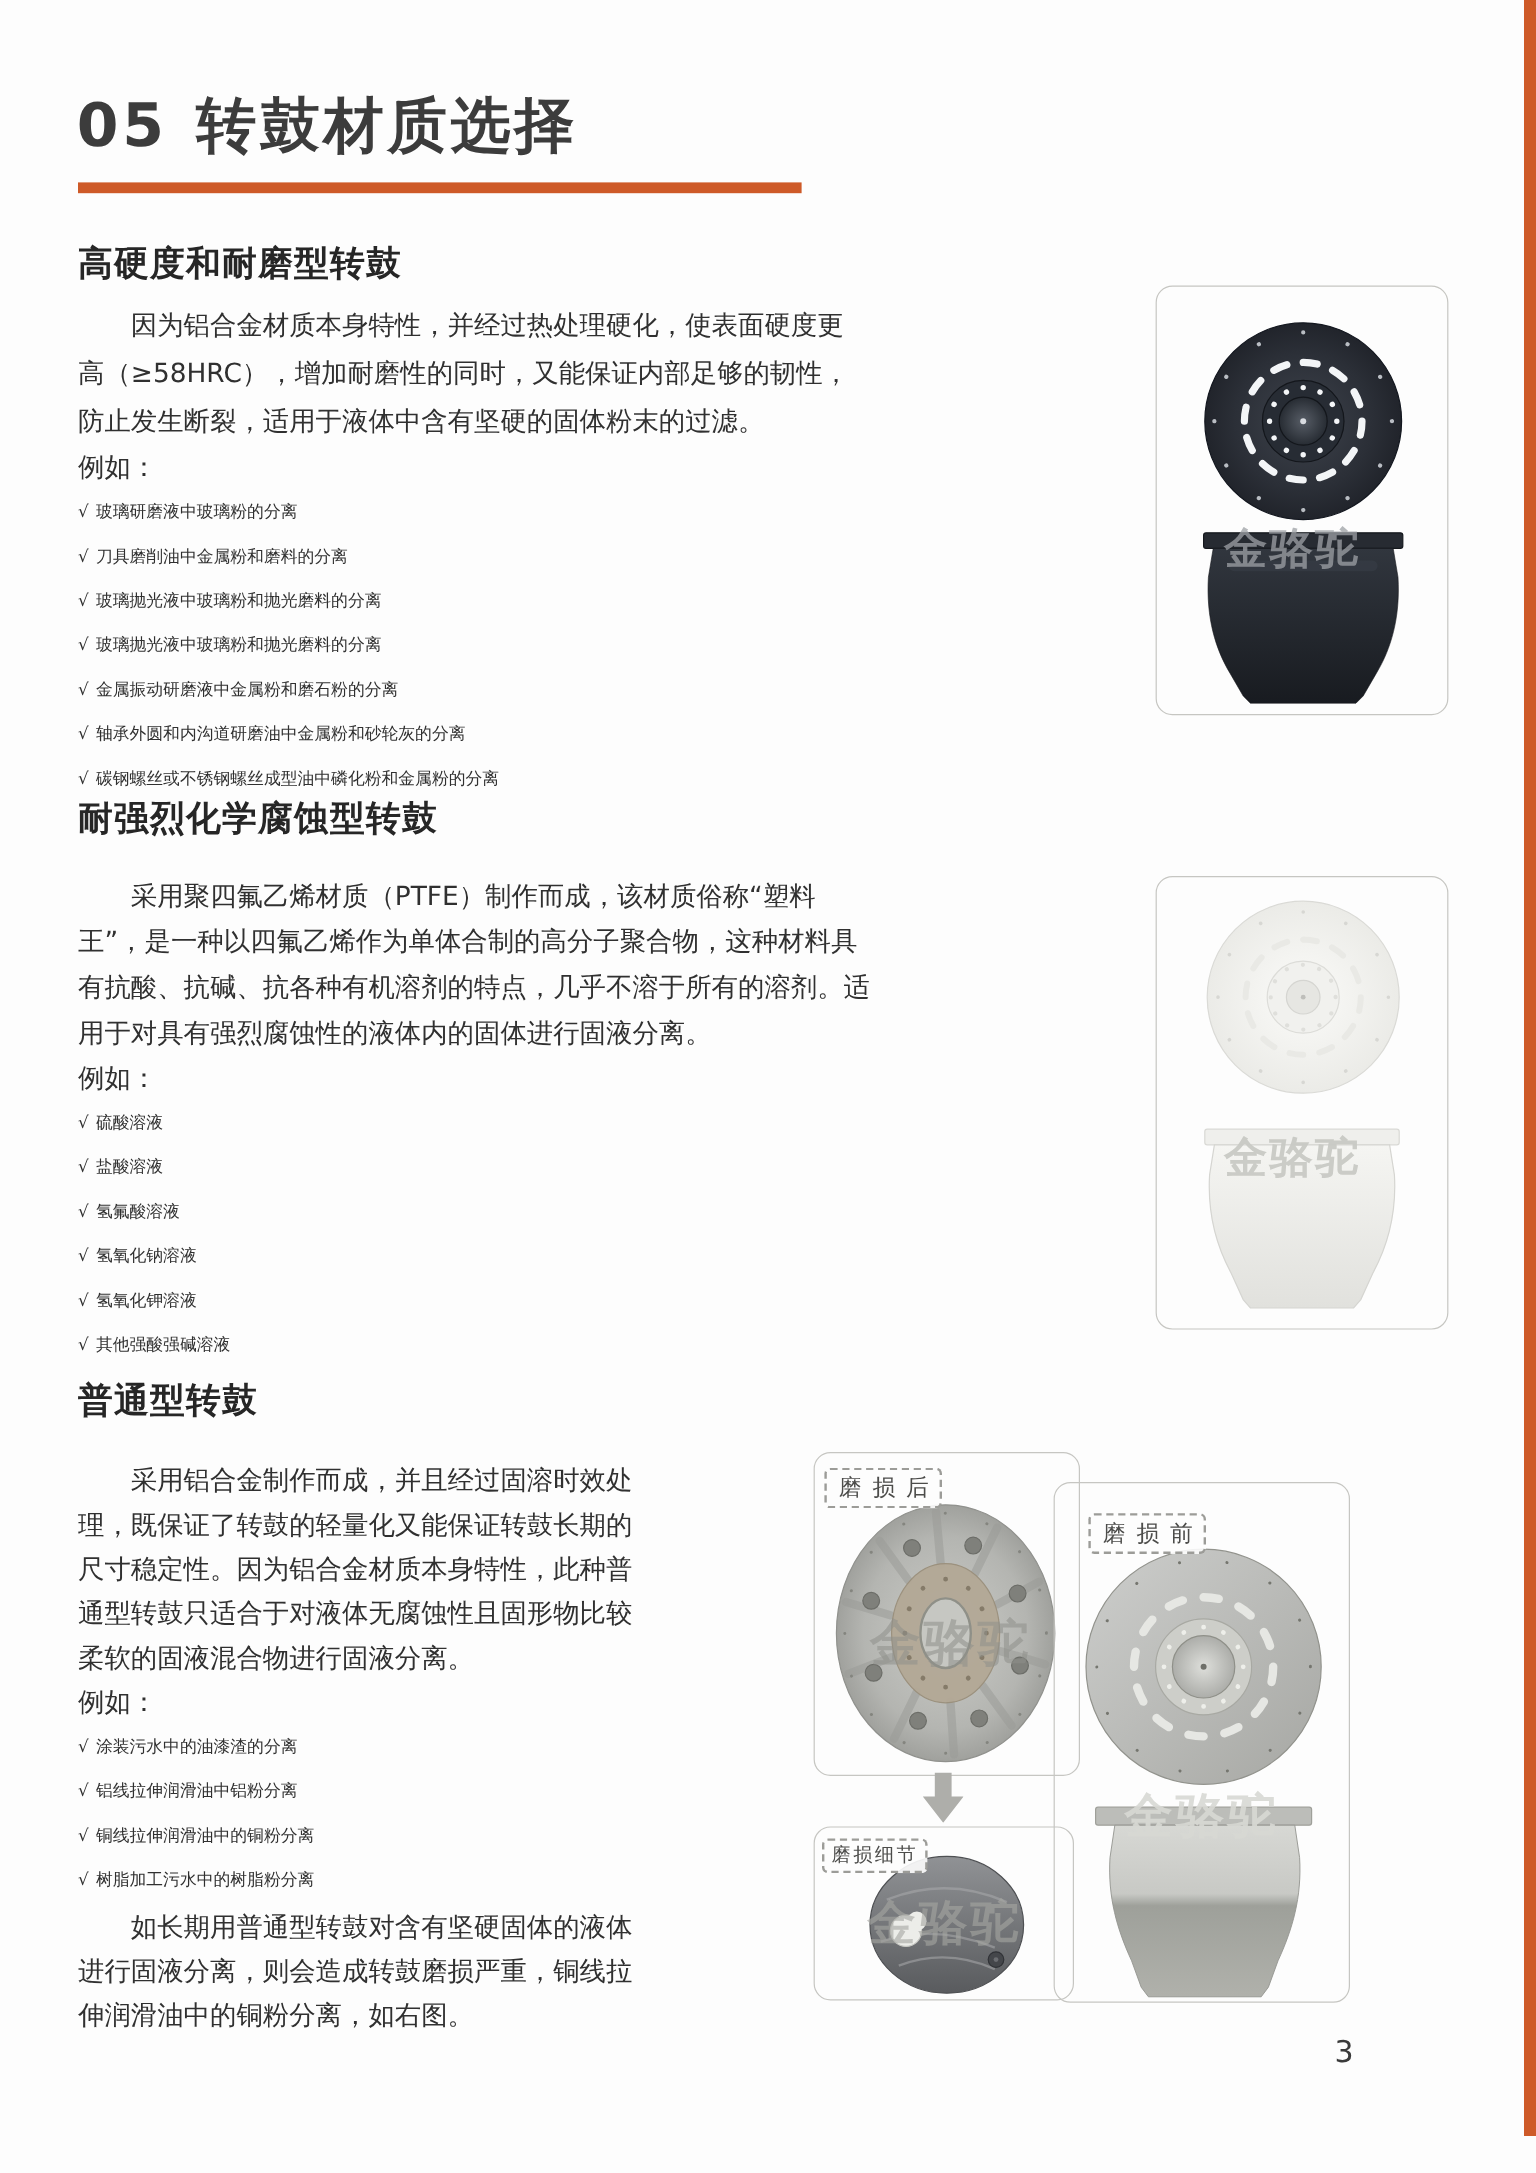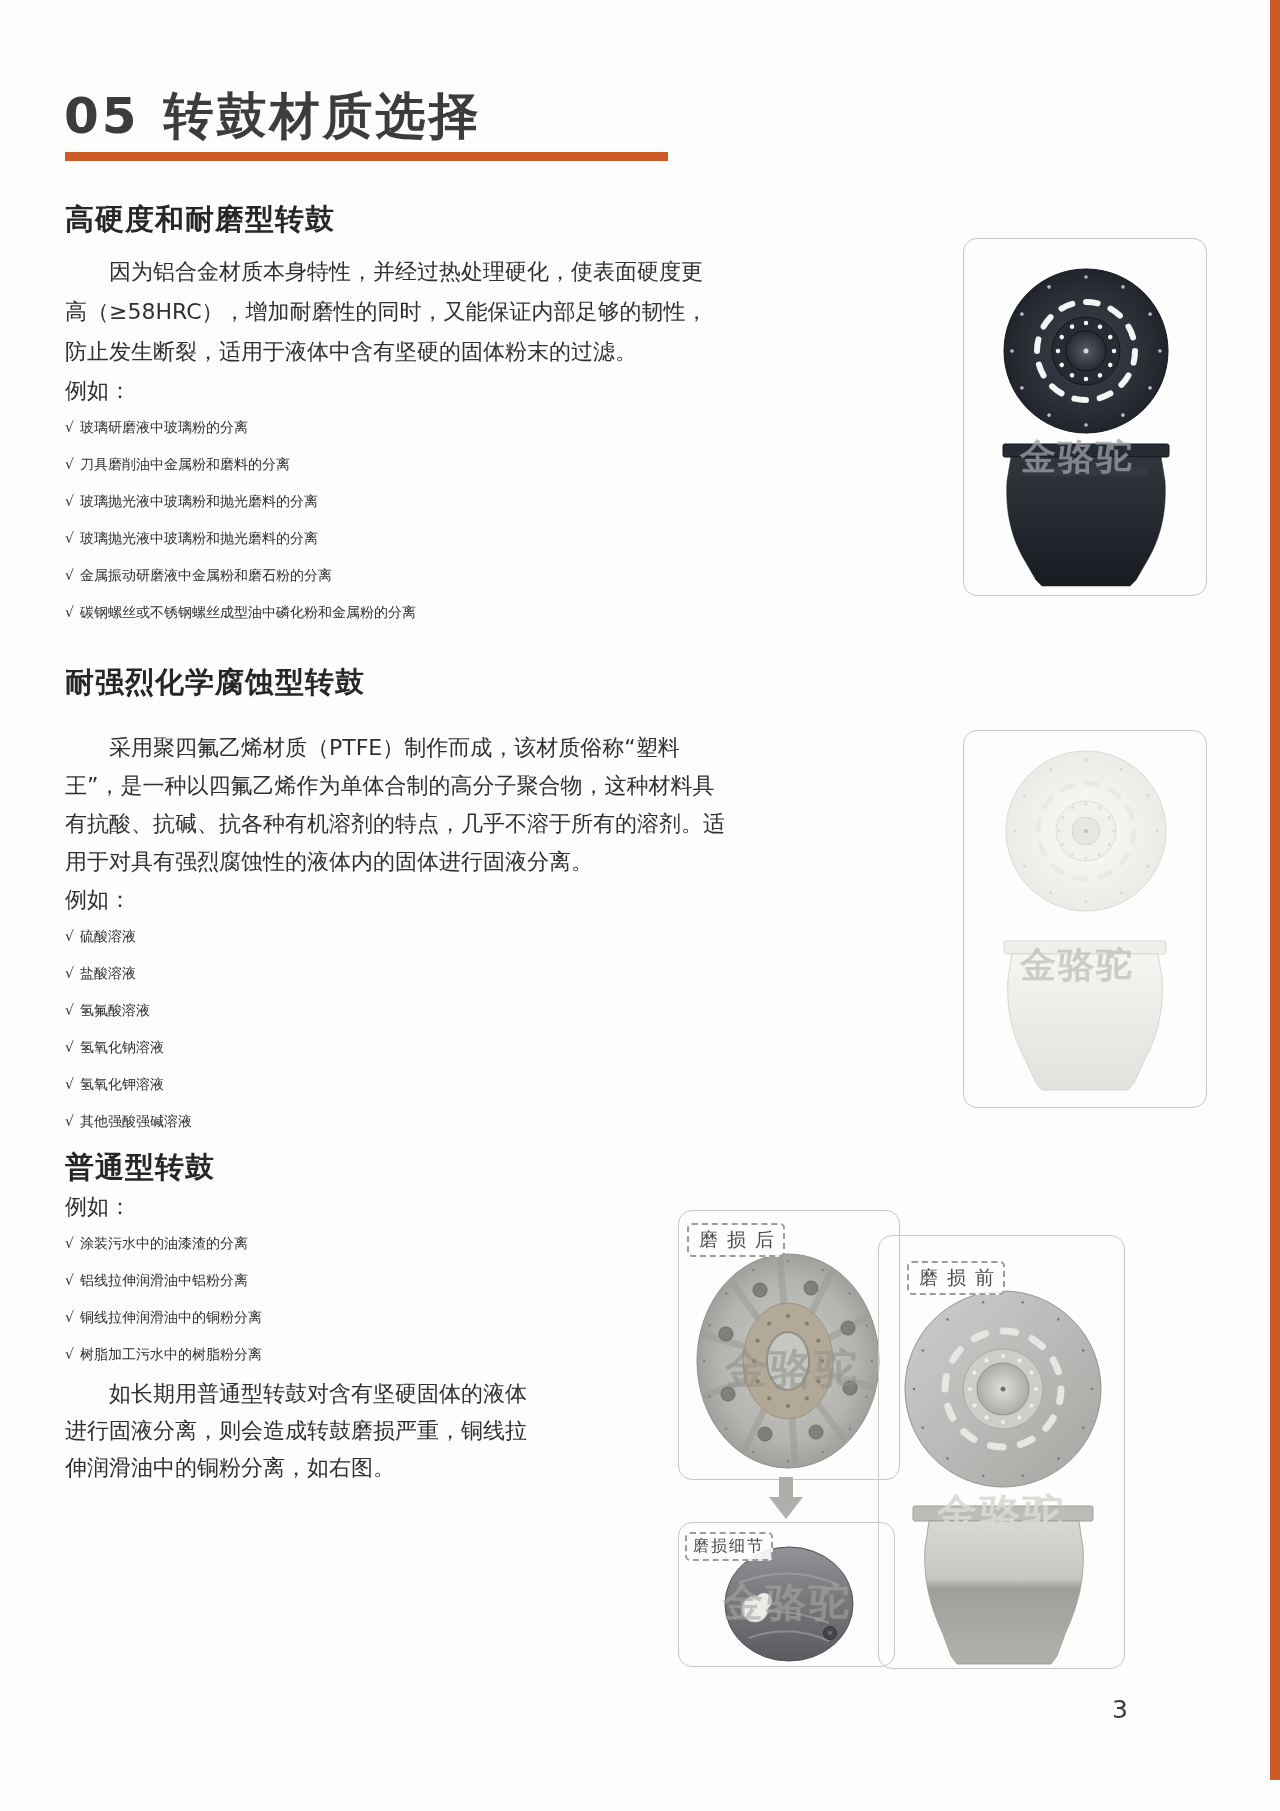--- a/index.html
+++ b/index.html
@@ -1,19 +1,19 @@
 <!DOCTYPE html>
 <html style="--accent: #CE5A28;"><head>
 <meta charset="utf-8">
 <style>
   html,body{margin:0;padding:0}
   .page{position:relative;width:1280px;height:1811px;background:#FDFDFD;overflow:hidden;
         font-family:"DejaVu Sans","Liberation Sans",sans-serif;color:#303030}
   .accent-bar{position:absolute;right:0;top:0;width:10px;height:1780px;background:var(--accent,#CE5A28)}
-  .doc-title{position:absolute;left:64px;top:83px;font-size:50px;font-weight:bold;color:#3C3C3C;
+  .doc-title{position:absolute;left:64px;top:72px;font-size:50px;font-weight:bold;color:#3C3C3C;
              letter-spacing:3px;white-space:nowrap}
   .doc-title .t{margin-left:24px}
   .title-rule{position:absolute;left:65px;top:152px;width:603px;height:9px;background:var(--accent,#CE5A28)}
   section{position:absolute;left:65px}
   #sec1{top:200px;width:660px}
   #sec2{top:663px;width:660px}
   #sec3{top:1148px;width:482px}
   h2{margin:0;font-size:29px;font-weight:bold;color:#262626;letter-spacing:1px}
   .para{margin:14px 0 0;font-size:22px;line-height:40px;text-indent:2em;color:#303030}
   #sec1 .para{margin-top:12px;width:645px}
@@ -108,40 +108,42 @@
   <section id="sec1">
     <h2>高硬度和耐磨型转鼓</h2>
     <p class="para">因为铝合金材质本身特性，并经过热处理硬化，使表面硬度更高（≥58HRC），增加耐磨性的同时，又能保证内部足够的韧性，防止发生断裂，适用于液体中含有坚硬的固体粉末的过滤。</p>
     <div class="eg">例如：</div>
     <ul class="checks">
       <li><span class="chk">√</span><span>玻璃研磨液中玻璃粉的分离</span></li>
       <li><span class="chk">√</span><span>刀具磨削油中金属粉和磨料的分离</span></li>
       <li><span class="chk">√</span><span>玻璃抛光液中玻璃粉和抛光磨料的分离</span></li>
       <li><span class="chk">√</span><span>玻璃抛光液中玻璃粉和抛光磨料的分离</span></li>
       <li><span class="chk">√</span><span>金属振动研磨液中金属粉和磨石粉的分离</span></li>
+      <li><span class="chk">√</span><span>轴承外圆和内沟道研磨油中金属粉和砂轮灰的分离</span></li>
       <li><span class="chk">√</span><span>碳钢螺丝或不锈钢螺丝成型油中磷化粉和金属粉的分离</span></li>
     </ul>
   </section>
 
   <section id="sec2">
     <h2>耐强烈化学腐蚀型转鼓</h2>
     <p class="para">采用聚四氟乙烯材质（PTFE）制作而成，该材质俗称“塑料王”，是一种以四氟乙烯作为单体合制的高分子聚合物，这种材料具有抗酸、抗碱、抗各种有机溶剂的特点，几乎不溶于所有的溶剂。适用于对具有强烈腐蚀性的液体内的固体进行固液分离。</p>
     <div class="eg">例如：</div>
     <ul class="checks">
       <li><span class="chk">√</span><span>硫酸溶液</span></li>
       <li><span class="chk">√</span><span>盐酸溶液</span></li>
       <li><span class="chk">√</span><span>氢氟酸溶液</span></li>
       <li><span class="chk">√</span><span>氢氧化钠溶液</span></li>
       <li><span class="chk">√</span><span>氢氧化钾溶液</span></li>
       <li><span class="chk">√</span><span>其他强酸强碱溶液</span></li>
     </ul>
   </section>
 
   <section id="sec3">
     <h2>普通型转鼓</h2>
+    <p class="para">采用铝合金制作而成，并且经过固溶时效处理，既保证了转鼓的轻量化又能保证转鼓长期的尺寸稳定性。因为铝合金材质本身特性，此种普通型转鼓只适合于对液体无腐蚀性且固形物比较柔软的固液混合物进行固液分离。</p>
     <div class="eg">例如：</div>
     <ul class="checks">
       <li><span class="chk">√</span><span>涂装污水中的油漆渣的分离</span></li>
       <li><span class="chk">√</span><span>铝线拉伸润滑油中铝粉分离</span></li>
       <li><span class="chk">√</span><span>铜线拉伸润滑油中的铜粉分离</span></li>
       <li><span class="chk">√</span><span>树脂加工污水中的树脂粉分离</span></li>
     </ul>
     <p class="closing">如长期用普通型转鼓对含有坚硬固体的液体进行固液分离，则会造成转鼓磨损严重，铜线拉伸润滑油中的铜粉分离，如右图。</p>
   </section>
 

